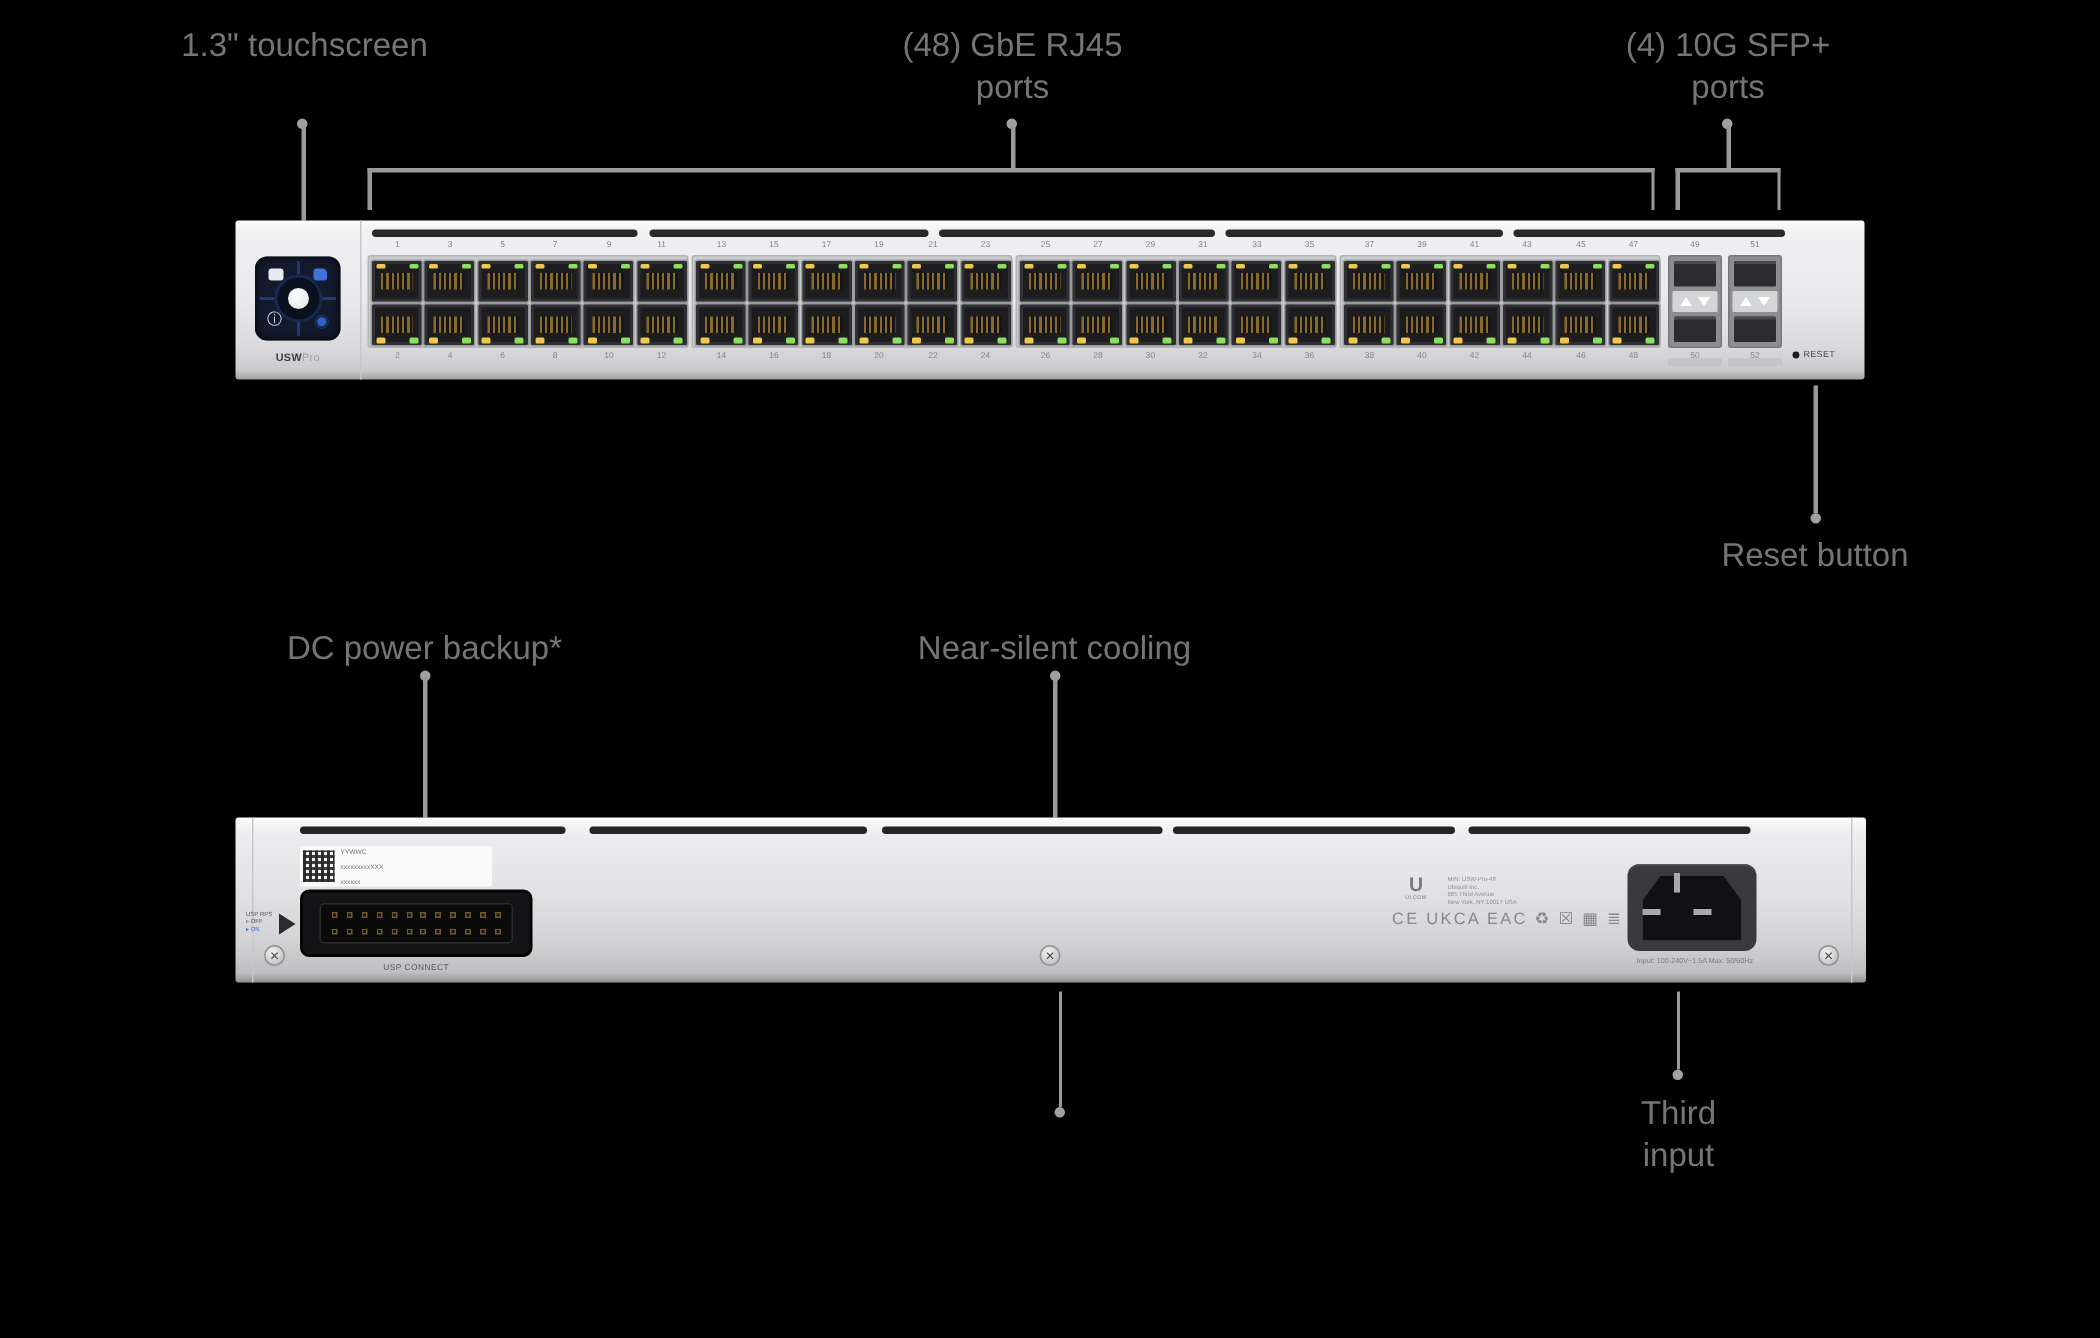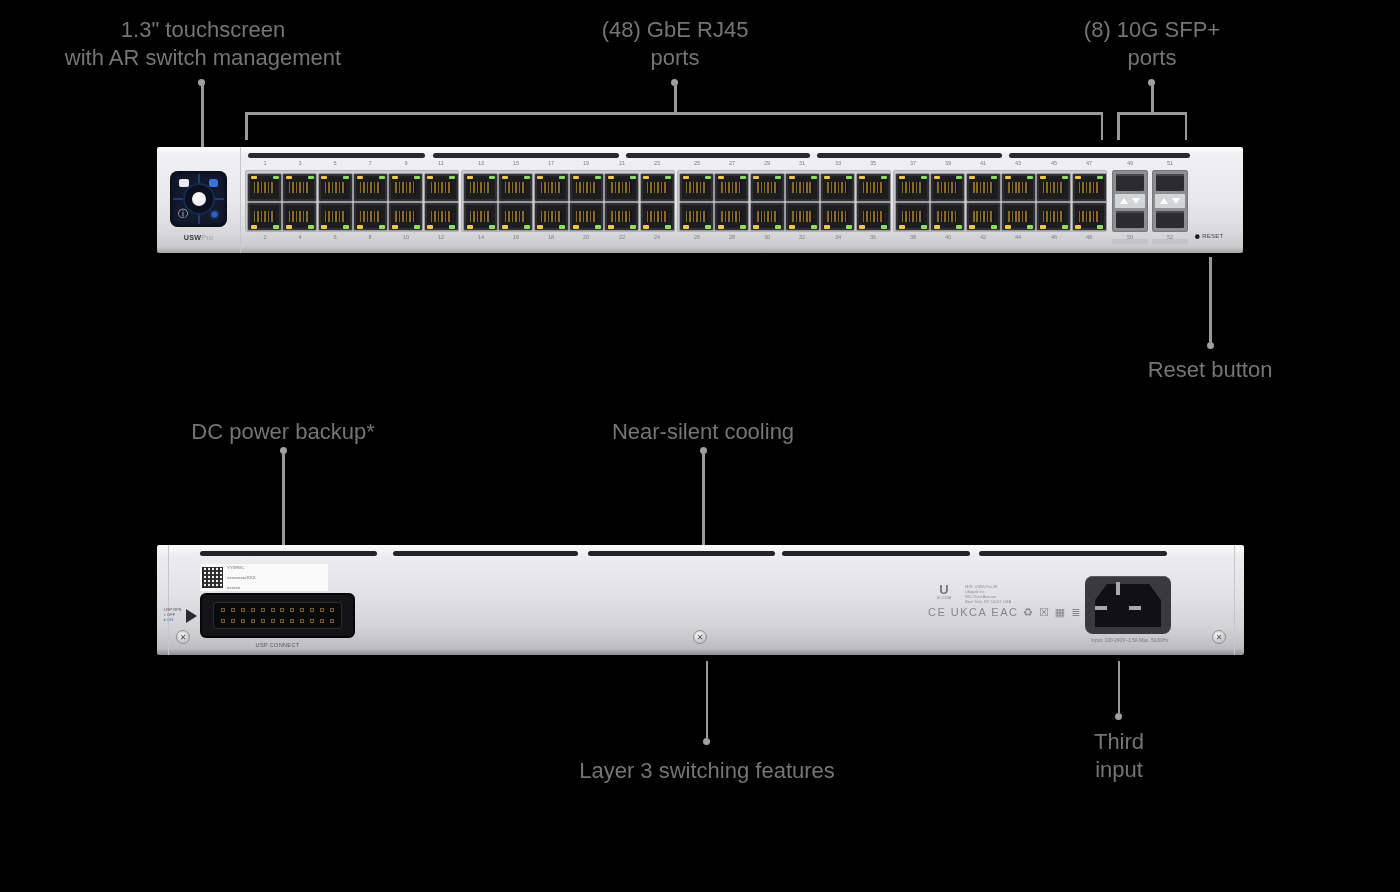--- a/index.html
+++ b/index.html
@@ -106,28 +106,27 @@
   #iec-label{position:absolute;left:898px;top:93px;width:150px;text-align:center;font-size:8px;
     transform:scale(.6);transform-origin:center top;color:#797b7d;white-space:nowrap;}
 </style>
 </head>
 <body>
 
 <div id="stage">
 
   <div class="callout" style="left:203px;top:16px;">
     <div>1.3" touchscreen</div>
-    <div>with AR switch management</div>
   </div>
   <div class="callout" style="left:675px;top:16px;">
     <div>(48) GbE RJ45</div>
     <div>ports</div>
   </div>
   <div class="callout" style="left:1152px;top:16px;">
-    <div>(8) 10G SFP+</div>
+    <div>(4) 10G SFP+</div>
     <div>ports</div>
   </div>
 
   <div class="cdot" style="left:198px;top:79px;"></div>
   <div class="cline" style="left:201px;top:84px;height:63px;"></div>
 
   <div class="cdot" style="left:671px;top:79px;"></div>
   <div class="cline" style="left:674px;top:84px;height:29px;"></div>
   <div class="cline-h" style="left:245px;top:112px;width:858px;"></div>
   <div class="cline" style="left:245px;top:112px;height:28px;"></div>
@@ -577,23 +576,20 @@
       <div id="iec-face"></div>
       <div class="iec-pin top"></div>
       <div class="iec-pin bl"></div>
       <div class="iec-pin br"></div>
     </div>
     <div id="iec-label">Input: 100-240V~1.5A Max. 50/60Hz</div>
   </div>
 
   <div class="cline" style="left:705.5px;top:661px;height:77px;"></div>
   <div class="cdot" style="left:703px;top:738px;"></div>
-  <div class="callout" style="left:707px;top:757px;">
-    <div>Layer 3 switching features</div>
-  </div>
 
   <div class="cline" style="left:1117.5px;top:661px;height:52px;"></div>
   <div class="cdot" style="left:1115px;top:713px;"></div>
   <div class="callout" style="left:1119px;top:728px;">
     <div>Third</div>
     <div>input</div>
   </div>
 
 </div>
 

